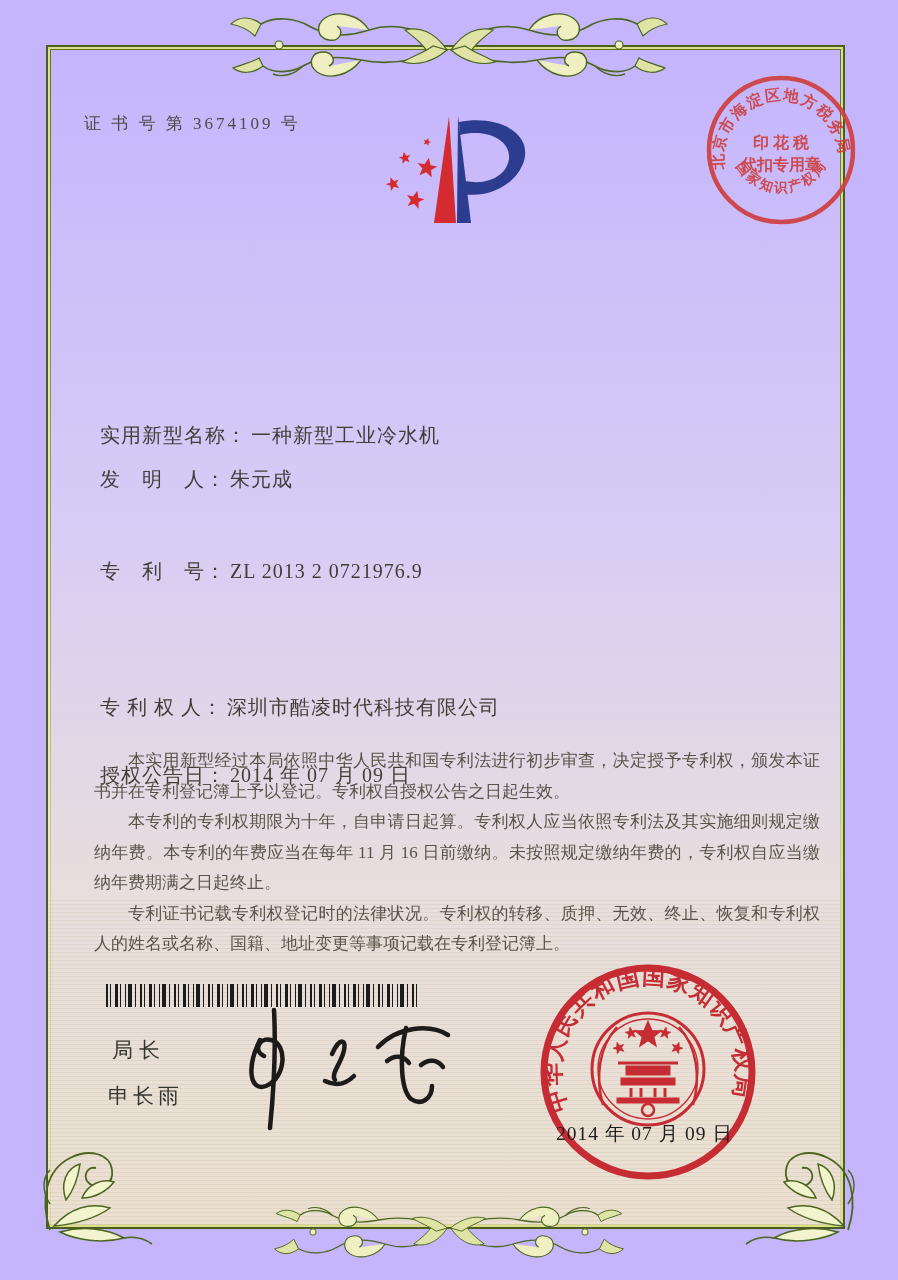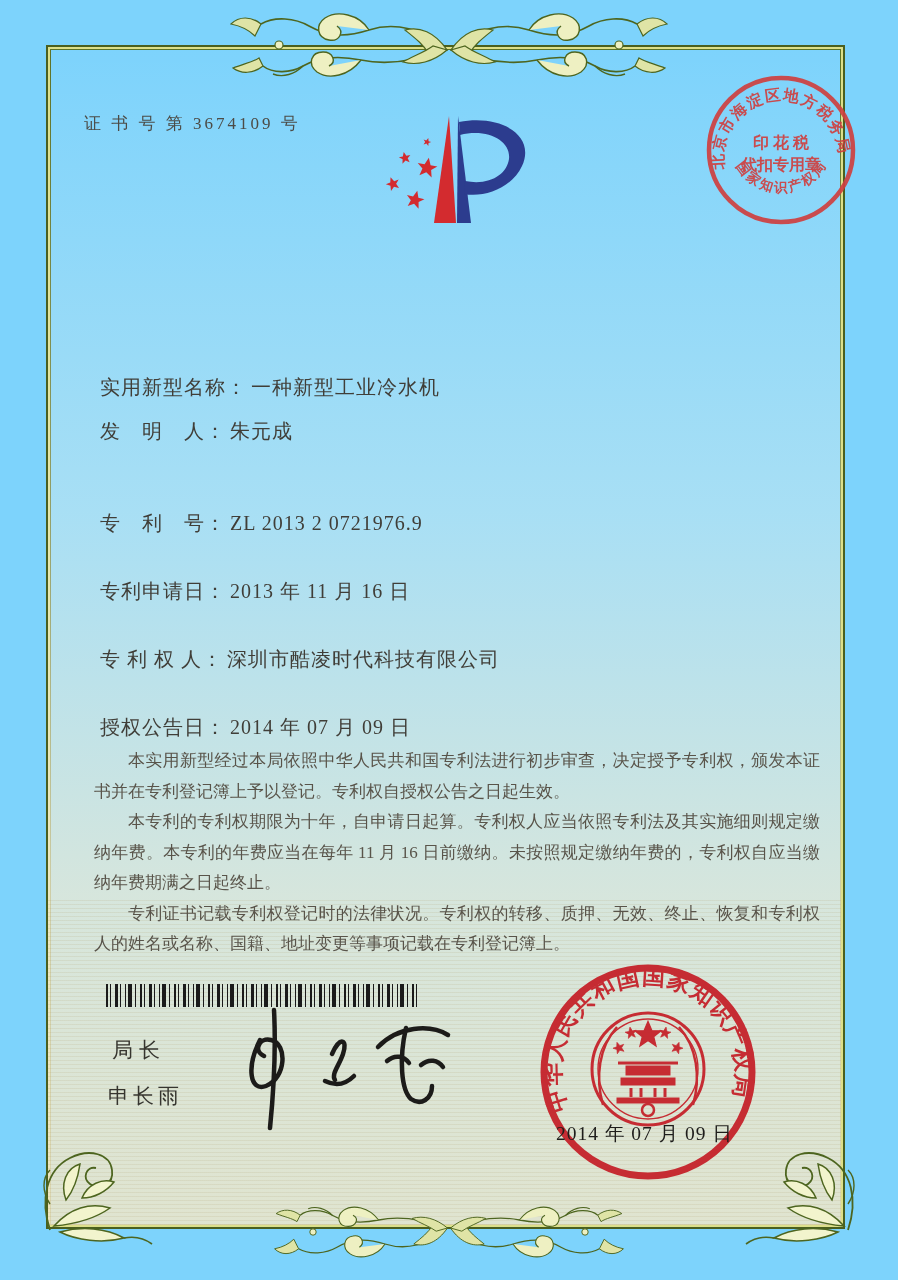--- a/index.html
+++ b/index.html
@@ -1,37 +1,37 @@
 <!DOCTYPE html>
 <html><head>
 <meta charset="utf-8">
 <style>
   html,body{margin:0;padding:0;}
   body{width:898px;height:1280px;background:#ffffff;overflow:hidden;
        font-family:"Liberation Serif","DejaVu Serif",serif;}
-  .page{position:relative;width:898px;height:1280px;background:#7dd3fc;}
+  .page{position:relative;width:898px;height:1280px;background:#c4b5fd;}
 
   
   .frame{position:absolute;left:46px;top:45px;width:795px;height:1180px;
          border:2px solid #4a5f1f;}
   .frame .gold{position:absolute;inset:0;border:2px solid #dcdf8a;}
   .frame .thin{position:absolute;inset:2px;border:1px solid #5d7226;}
   .paper-tint{position:absolute;left:48px;top:47px;width:793px;height:1178px;
       background:linear-gradient(180deg,rgba(255,255,255,0) 0%,rgba(250,246,230,.35) 40%,
                  rgba(244,236,210,.75) 72%,rgba(241,231,200,.85) 100%);}
   .paper-texture{position:absolute;left:48px;top:900px;width:793px;height:325px;
       background:repeating-linear-gradient(0deg,rgba(176,160,112,.16) 0 1px,rgba(0,0,0,0) 1px 4px);}
 
   
   .cert-number{position:absolute;left:84px;top:112px;font-size:17px;color:#4c4b46;
       letter-spacing:3px;}
   .title{position:absolute;left:48px;top:240px;width:795px;text-align:center;
       font-size:45px;font-weight:bold;color:#2b2a28;letter-spacing:13px;text-indent:13px;}
   .field{position:absolute;left:100px;font-size:20px;color:#403e38;letter-spacing:1px;
-      white-space:nowrap;}
+      white-space:nowrap;margin-top:48px;}
   .f0{top:374px;} .f1{top:418px;} .f2{top:510px;} .f3{top:578px;} .f4{top:646px;} .f5{top:714px;}
   .field .val{margin-left:4px;}
   .body-text{position:absolute;left:94px;top:746px;width:726px;font-size:17px;
       line-height:30.5px;color:#59544a;text-align:justify;}
   .body-text p{margin:0;text-indent:2em;}
   .director-title{position:absolute;left:112px;top:1036px;font-size:21px;color:#36352f;
       letter-spacing:6px;font-family:Liberation Serif, serif;}
   .director-name{position:absolute;left:108px;top:1082px;font-size:21px;color:#36352f;
       letter-spacing:4px;font-family:"Liberation Sans",sans-serif;}
   .seal-date{position:absolute;left:556px;top:1120px;font-size:19.5px;color:#1e1d1b;
@@ -151,23 +151,20 @@
 
   <div class="field f0">
     <span>实用新型名称：</span><span class="val">一种新型工业冷水机</span>
   </div>
   <div class="field f1">
     <span>发　明　人：</span><span class="val">朱元成</span>
   </div>
   <div class="field f2">
     <span>专　利　号：</span><span class="val">ZL 2013 2 0721976.9</span>
   </div>
-  <div class="field f3">
-    <span>专利申请日：</span><span class="val">2013 年 11 月 16 日</span>
-  </div>
   <div class="field f4">
     <span>专 利 权 人：</span><span class="val">深圳市酷凌时代科技有限公司</span>
   </div>
   <div class="field f5">
     <span>授权公告日：</span><span class="val">2014 年 07 月 09 日</span>
   </div>
 
   <div class="body-text">
     <p>本实用新型经过本局依照中华人民共和国专利法进行初步审查，决定授予专利权，颁发本证书并在专利登记簿上予以登记。专利权自授权公告之日起生效。</p>
     <p>本专利的专利权期限为十年，自申请日起算。专利权人应当依照专利法及其实施细则规定缴纳年费。本专利的年费应当在每年 11 月 16 日前缴纳。未按照规定缴纳年费的，专利权自应当缴纳年费期满之日起终止。</p>

